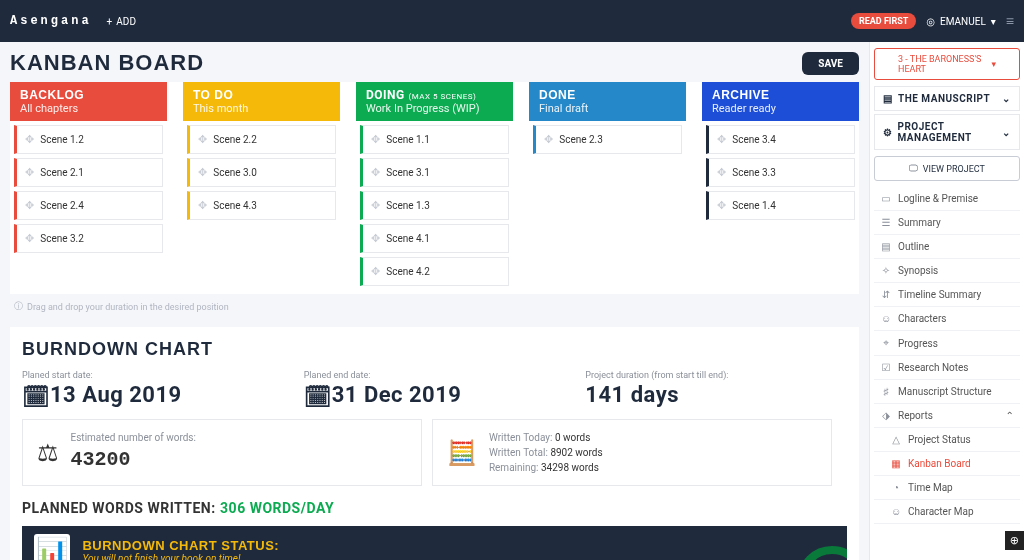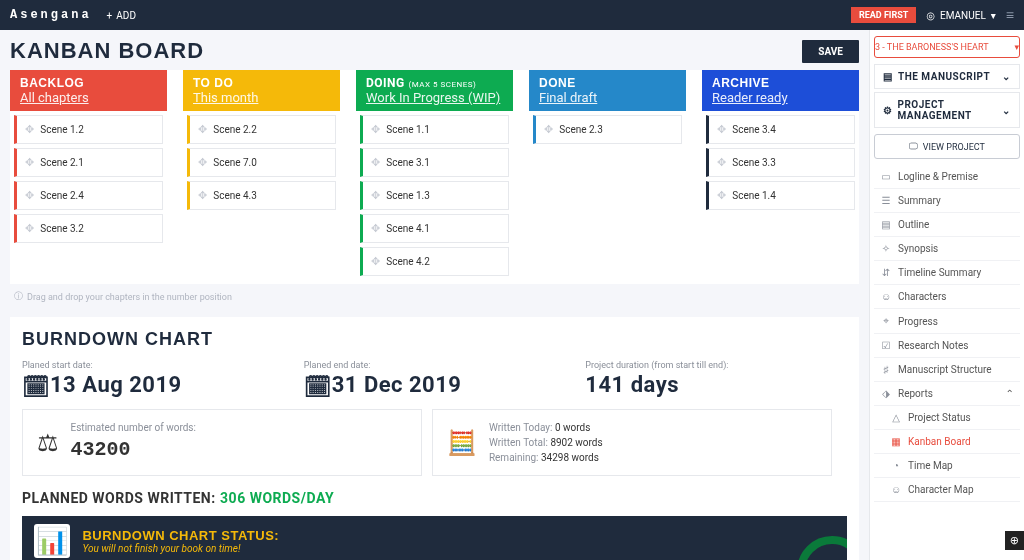--- a/index.html
+++ b/index.html
@@ -1,35 +1,35 @@
 <!DOCTYPE html>
 <html><head>
 <meta charset="utf-8">
 <style>
 * { margin: 0; padding: 0; box-sizing: border-box; font-family: -apple-system, BlinkMacSystemFont, "Segoe UI", Roboto, sans-serif; }
 body { background: #f5f6fa; color: #333; font-size: 11px; }
-.topbar { background: #1f2b3d; height: 30px; display: flex; align-items: center; padding: 0 10px; justify-content: space-between; }
+.topbar { background: #1f2b3d; height: 42px; display: flex; align-items: center; padding: 0 10px; justify-content: space-between; }
 .logo { color: #fff; font-family: 'Courier New', monospace; letter-spacing: 3px; font-size: 12px; font-weight: bold; }
 .topbar-left { display: flex; align-items: center; gap: 15px; }
 .add-btn { color: #fff; font-size: 10px; display: flex; align-items: center; gap: 4px; cursor: pointer; }
 .topbar-right { display: flex; align-items: center; gap: 10px; }
-.read-first { background: #e84c3d; color: #fff; padding: 3px 8px; font-size: 9px; font-weight: bold; border-radius: 0; }
+.read-first { background: #e84c3d; color: #fff; padding: 3px 8px; font-size: 9px; font-weight: bold; border-radius: 8px; }
 .user { color: #fff; font-size: 10px; display: flex; align-items: center; gap: 5px; }
 .hamburger { color: #8a96a8; font-size: 14px; }
 .layout { display: flex; }
 .main { flex: 1; padding: 8px 10px 10px 10px; }
 .header-row { display: flex; justify-content: space-between; align-items: center; margin-bottom: 6px; }
 .page-title { font-family: 'Arial Narrow', sans-serif; font-size: 22px; letter-spacing: 1px; color: #1f2b3d; font-weight: bold; text-transform: uppercase; }
-.save-btn { background: #1f2b3d; color: #fff; padding: 6px 16px; font-size: 10px; font-weight: bold; border-radius: 1px; cursor: pointer; }
+.save-btn { background: #1f2b3d; color: #fff; padding: 6px 16px; font-size: 10px; font-weight: bold; border-radius: 6px; cursor: pointer; }
 .kanban { display: flex; gap: 16px; background: #fff; }
 .col { flex: 1; min-width: 0; }
 .col-hdr { padding: 6px 10px; color: #fff; }
 .col-hdr .t { font-size: 12px; font-weight: bold; text-transform: uppercase; letter-spacing: 0.5px; font-family: 'Arial Narrow', sans-serif; }
 .col-hdr .t small { font-size: 8px; font-weight: normal; }
-.col-hdr .s { font-size: 13px; opacity: 0.9; text-decoration: underline; }
+.col-hdr .s { font-size: 11px; opacity: 0.9; }
 .c-backlog { background: #e84c3d; }
 .c-todo { background: #f5b909; }
 .c-doing { background: #0dab51; }
 .c-done { background: #2588c9; }
 .c-archive { background: #1d4ed8; }
 .col-body { padding: 4px; }
 .card { border: 1px solid #e6e8ec; border-left: 3px solid; margin-bottom: 4px; padding: 7px 8px; display: flex; align-items: center; gap: 6px; font-size: 10px; background: #fff; }
 .card .grip { color: #c8ccd4; font-size: 11px; }
 .b-backlog { border-left-color: #e84c3d; }
 .b-todo { border-left-color: #f5b909; }
@@ -50,21 +50,21 @@
 .box-content { font-size: 10px; line-height: 1.5; }
 .box-content .lbl { color: #8a8f99; }
 .planned { font-family: 'Arial Narrow', sans-serif; font-size: 14px; letter-spacing: 0.5px; font-weight: bold; margin-top: 14px; }
 .planned .g { color: #0dab51; }
 .status-bar { background: #1f2b3d; color: #fff; margin-top: 10px; padding: 8px 12px; display: flex; align-items: center; gap: 12px; position: relative; overflow: hidden; }
 .status-bar .ic { font-size: 26px; background:#fff; padding:2px; border-radius:3px;}
 .status-title { color: #f5b909; font-family: 'Arial Narrow', sans-serif; font-size: 13px; font-weight: bold; letter-spacing: 0.5px; }
 .status-msg { color: #f5b909; font-size: 10px; font-style: italic; }
 .ring { position: absolute; right: -20px; bottom: -40px; width: 70px; height: 70px; border: 8px solid #0a7a3a; border-radius: 50%; }
 .sidebar { width: 155px; background: #fff; border-left: 1px solid #e6e8ec; padding: 6px 4px; }
-.proj-select { border: 1px solid #e84c3d; color: #e84c3d; padding: 5px 0; font-size: 9px; display: flex; justify-content: space-between; align-items: center; border-radius: 3px; margin-bottom: 6px; }
+.proj-select { border: 1px solid #e84c3d; color: #e84c3d; padding: 5px 23px; font-size: 9px; display: flex; justify-content: space-between; align-items: center; border-radius: 3px; margin-bottom: 6px; }
 .acc { border: 1px solid #e6e8ec; padding: 6px 8px; font-size: 10px; font-weight: bold; letter-spacing: 0.5px; text-transform: uppercase; display: flex; align-items: center; gap: 6px; font-family: 'Arial Narrow', sans-serif; margin-bottom: 3px; justify-content: space-between; color: #1f2b3d; }
 .acc .l { display: flex; align-items: center; gap: 5px; }
 .view-proj { border: 1px solid #c8ccd4; padding: 6px; text-align: center; font-size: 9px; display: flex; justify-content: center; align-items: center; gap: 5px; margin: 6px 0; border-radius: 3px; color: #1f2b3d; }
 .nav-item { padding: 6px 6px; font-size: 10px; color: #555; display: flex; align-items: center; gap: 6px; border-bottom: 1px solid #f0f1f4; }
 .nav-item.sub { padding-left: 16px; }
 .nav-item.active { color: #e84c3d; }
 .nav-item.exp { justify-content: space-between; }
 .nav-item .ni { width: 12px; text-align: center; color: #8a8f99; font-size: 10px; }
 .corner-badge { position: fixed; bottom: 10px; right: 0; background: #222; color:#fff; padding: 3px 5px; font-size: 11px; }
 </style>
@@ -127,21 +127,21 @@
             <div class="t">TO DO</div>
             <div class="s">This month</div>
           </div>
       <div class="col-body">
             <div class="card b-todo">
               <span class="grip">✥</span>
               <span>Scene 2.2</span>
             </div>
             <div class="card b-todo">
               <span class="grip">✥</span>
-              <span>Scene 7.0</span>
+              <span>Scene 3.0</span>
             </div>
             <div class="card b-todo">
               <span class="grip">✥</span>
               <span>Scene 4.3</span>
             </div>
           </div>
     </div>
     <div class="col">
       <div class="col-hdr c-doing">
             <div class="t"><span>DOING</span> <small>(MAX 5 SCENES)</small></div>
@@ -198,21 +198,21 @@
             </div>
             <div class="card b-archive">
               <span class="grip">✥</span>
               <span>Scene 1.4</span>
             </div>
           </div>
     </div>
   </div>
   <div class="hint">
         <span>ⓘ</span>
-        <span>Drag and drop your chapters in the number position</span>
+        <span>Drag and drop your duration in the desired position</span>
       </div>
 
   <div class="section">
     <div class="section-title">BURNDOWN CHART</div>
     <div class="stats-row">
       <div class="stat">
         <div class="stat-label">Planed start date:</div>
         <div class="stat-value">
               <span class="ic">🗓</span>
               <span>13 Aug 2019</span>

